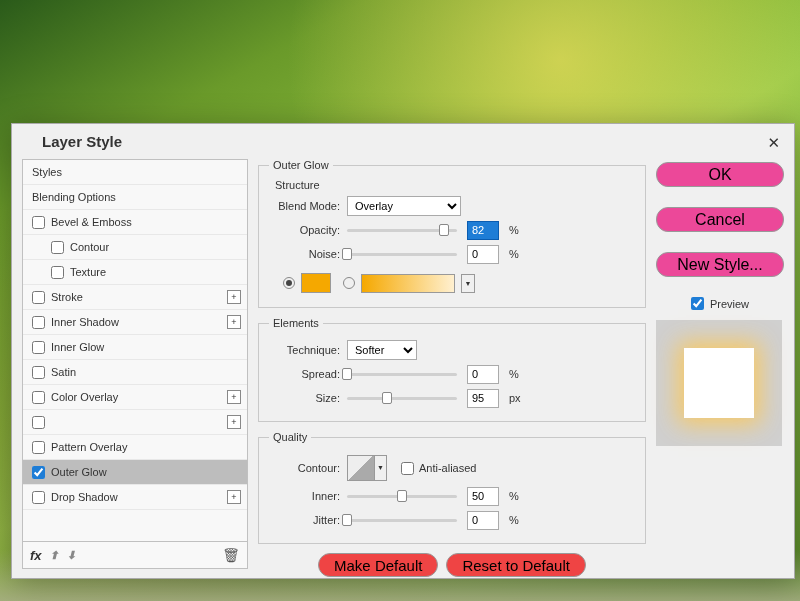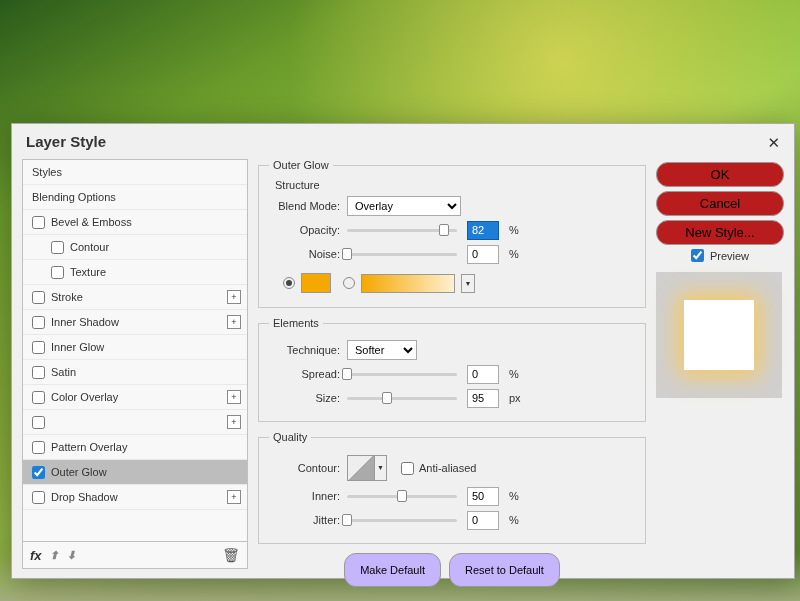--- a/index.html
+++ b/index.html
@@ -2,21 +2,21 @@
 <html><head>
 <meta charset="utf-8">
 <style>
   *{box-sizing:border-box;margin:0;padding:0;}
   body{width:800px;height:601px;font-family:Tahoma,Arial,sans-serif;font-size:11px;color:#333;overflow:hidden;position:relative;}
   .bg{position:absolute;inset:0;background:linear-gradient(150deg,#2a5a1a 0%,#6a9a2a 20%,#8aba3a 40%,#9aca4a 50%,#7aaa3a 70%,#5a8a2a 100%);}
   .bg::before{content:"";position:absolute;inset:0;background:radial-gradient(circle at 70% 10%, rgba(255,230,100,.6) 0%, transparent 35%),radial-gradient(circle at 20% 80%, rgba(100,80,40,.4) 0%, transparent 40%);}
   .bg::after{content:"";position:absolute;top:550px;left:0;right:0;height:60px;background:linear-gradient(to bottom,transparent,#aab088);}
 
   .dialog{position:absolute;top:123px;left:11px;width:784px;height:456px;background:#f0f0f0;border:1px solid #aaa;box-shadow:0 4px 30px rgba(0,0,0,.3);}
-  .titlebar{height:35px;display:flex;align-items:center;padding:0 14px;}
+  .titlebar{height:35px;display:flex;align-items:center;padding:0 30px;}
   .title{font-size:15px;font-weight:bold;color:#333;}
   .close{position:absolute;top:10px;right:14px;cursor:pointer;font-size:15px;color:#333;}
 
   .body{display:flex;gap:10px;padding:0 10px 10px 10px;height:420px;}
   .sidebar{width:226px;border:1px solid #c0c0c0;background:#f8f8f8;position:relative;}
   .side-item{height:25px;line-height:25px;padding-left:9px;border-bottom:1px solid #e8e8e8;display:flex;align-items:center;gap:6px;cursor:pointer;position:relative;}
   .side-item.indent{padding-left:28px;}
   .side-item.selected{background:#bdbdbd;}
   .plus{position:absolute;right:6px;top:5px;width:14px;height:14px;border:1px solid #888;font-size:9px;line-height:12px;text-align:center;background:#fff;}
   input[type=checkbox]{width:13px;height:13px;accent-color:#1e7dd6;}
@@ -35,24 +35,24 @@
   .nval.sel{background:#1e7dd6;color:#fff;border-color:#0a5cb0;}
   .unit{margin-left:10px;color:#333;}
   select{height:20px;border:1px solid #aaa;font-size:11px;background:#fff;padding-left:3px;}
   .color-row{display:flex;align-items:center;gap:6px;margin-top:6px;height:24px;padding-left:14px;}
   .swatch{width:30px;height:20px;background:#f5a800;border:1px solid #999;}
   .grad{width:94px;height:19px;border:1px solid #999;background:linear-gradient(to right,#f5a800,#fff0d0),repeating-conic-gradient(#ccc 0% 25%,#fff 0% 50%) 0 0/10px 10px;background-blend-mode:normal;}
   .radio{width:12px;height:12px;border:1px solid #888;border-radius:50%;display:inline-flex;align-items:center;justify-content:center;}
   .radio.on::after{content:"";width:6px;height:6px;background:#444;border-radius:50%;}
   .contour-thumb{width:28px;height:26px;border:1px solid #999;background:linear-gradient(135deg,#eee 49%,#aaa 50%);}
   .btn-row{display:flex;gap:8px;margin-top:8px;justify-content:center;}
-  .btn{height:34px;padding:0 15px;border:1px solid #999;border-radius:12px;background:#c4b5fd;font-size:11px;cursor:pointer;}
+  .btn{height:24px;padding:0 15px;border:1px solid #999;border-radius:12px;background:#ef4444;font-size:15px;cursor:pointer;}
 
   .right{width:128px;padding-top:3px;}
-  .obtn{display:block;width:100%;height:25px;margin-bottom:4px;border:1px solid #999;border-radius:12px;background:#b91c1c;font-size:13px;cursor:pointer;}
+  .obtn{display:block;width:100%;height:25px;margin-bottom:20px;border:1px solid #999;border-radius:12px;background:#ec4899;font-size:16px;cursor:pointer;}
   .prev-row{display:flex;align-items:center;justify-content:center;gap:6px;margin-top:4px;}
   .preview{width:126px;height:126px;background:#d0d0d0;margin-top:10px;display:flex;align-items:center;justify-content:center;}
   .preview-inner{width:70px;height:70px;background:#fff;box-shadow:0 0 22px 6px rgba(255,200,80,.85);}
   .trash{font-size:14px;color:#555;}
 </style>
 </head>
 <body>
 
 <div class="bg"></div>
 

